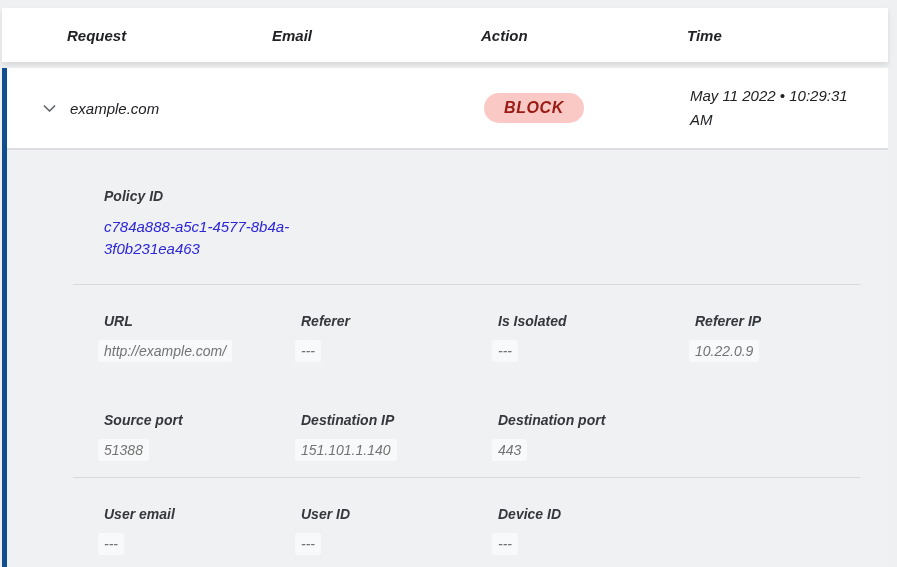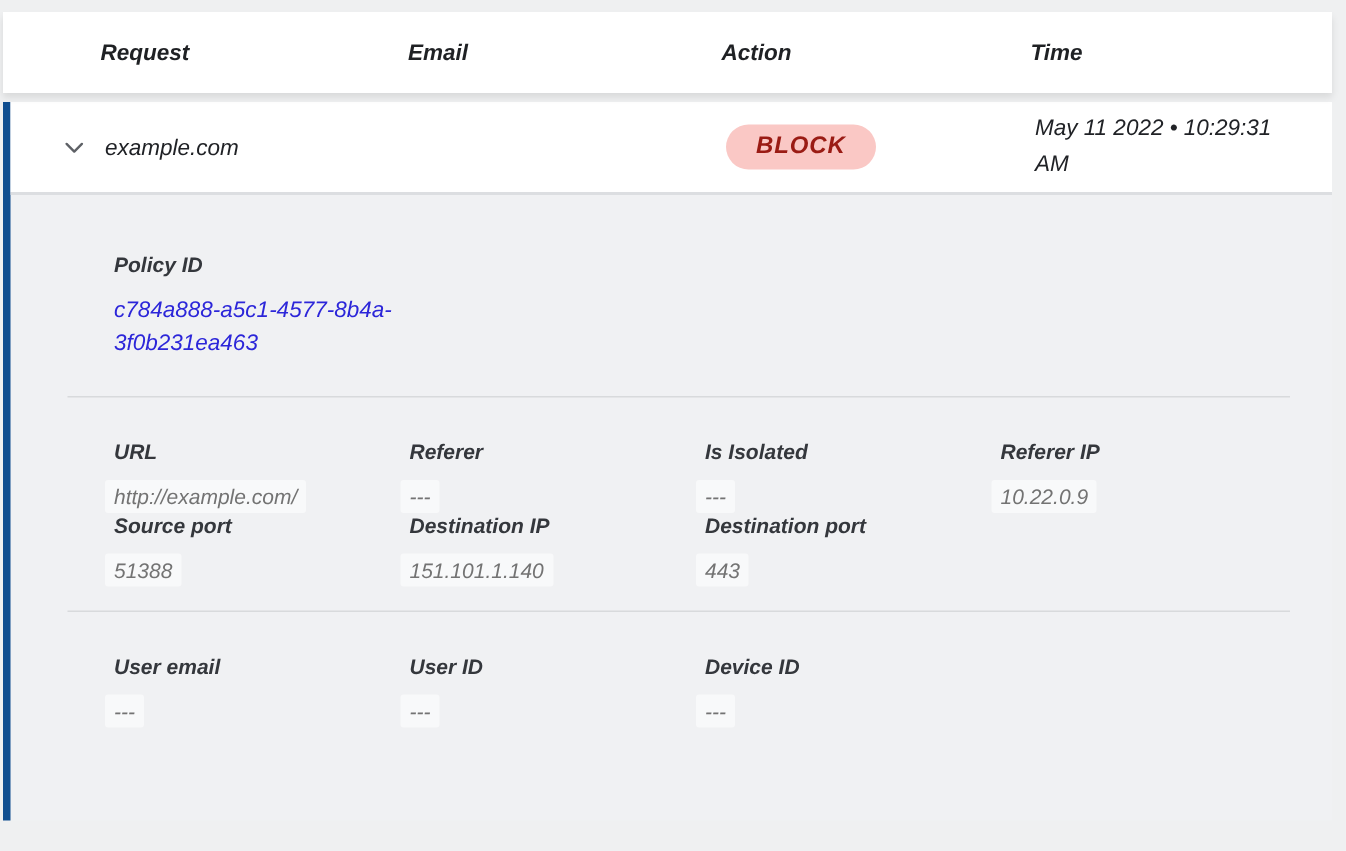--- a/index.html
+++ b/index.html
@@ -32,21 +32,21 @@
 
   
   .expanded-wrap {
     border-left: 5px solid var(--accent-blue, #104e90);
     background: #f0f1f3;
     position: relative;
     z-index: 1;
   }
 
   .row {
-    height: 60px;
+    height: 80px;
     background: #ffffff;
     display: grid;
     grid-template-columns: 63px 205px 209px 206px 1fr;
     align-items: center;
     font-size: 15px;
     color: #202226;
     cursor: pointer;
   }
   .chevron-cell { padding-left: 34px; display: flex; align-items: center; }
   .chevron-cell svg { display: block; }
@@ -58,21 +58,21 @@
     font-weight: 700;
     letter-spacing: 0.6px;
     padding: 6px 20px;
     border-radius: 999px;
   }
   .time-cell { width: 186px; line-height: 24px; padding-right: 8px; }
 
   .row-divider { height: 2px; background: #dcdee1; }
 
   
-  .panel { padding: 38px 0 0 69px; min-height: 417px; }
+  .panel { padding: 38px 0 0 69px; min-height: 417px; margin-left: 28px; }
   .flabel { font-size: 14px; font-weight: 700; color: #34373c; }
   .fvalue {
     display: inline-block;
     margin-top: 11px;
     font-size: 14px;
     color: #737373;
     background: rgba(255,255,255,0.55);
     padding: 3px 6px;
     margin-left: -6px;
     border-radius: 2px;
@@ -86,20 +86,21 @@
     color: var(--link, #2c26d9);
     text-decoration: none;
     cursor: pointer;
     word-break: break-word;
   }
   .divider { height: 1px; background: #d8dadc; margin: 24px 28px 0 -31px; }
   .divider.tight { margin-top: 16px; }
   .fgrid {
     display: grid;
     grid-template-columns: repeat(4, 197px);
+    row-gap: 50px;
     margin-top: 28px;
   }
   .field { min-height: 49px; }
 </style>
 </head>
 <body>
 
 <div class="page">
   <div class="card">
 

